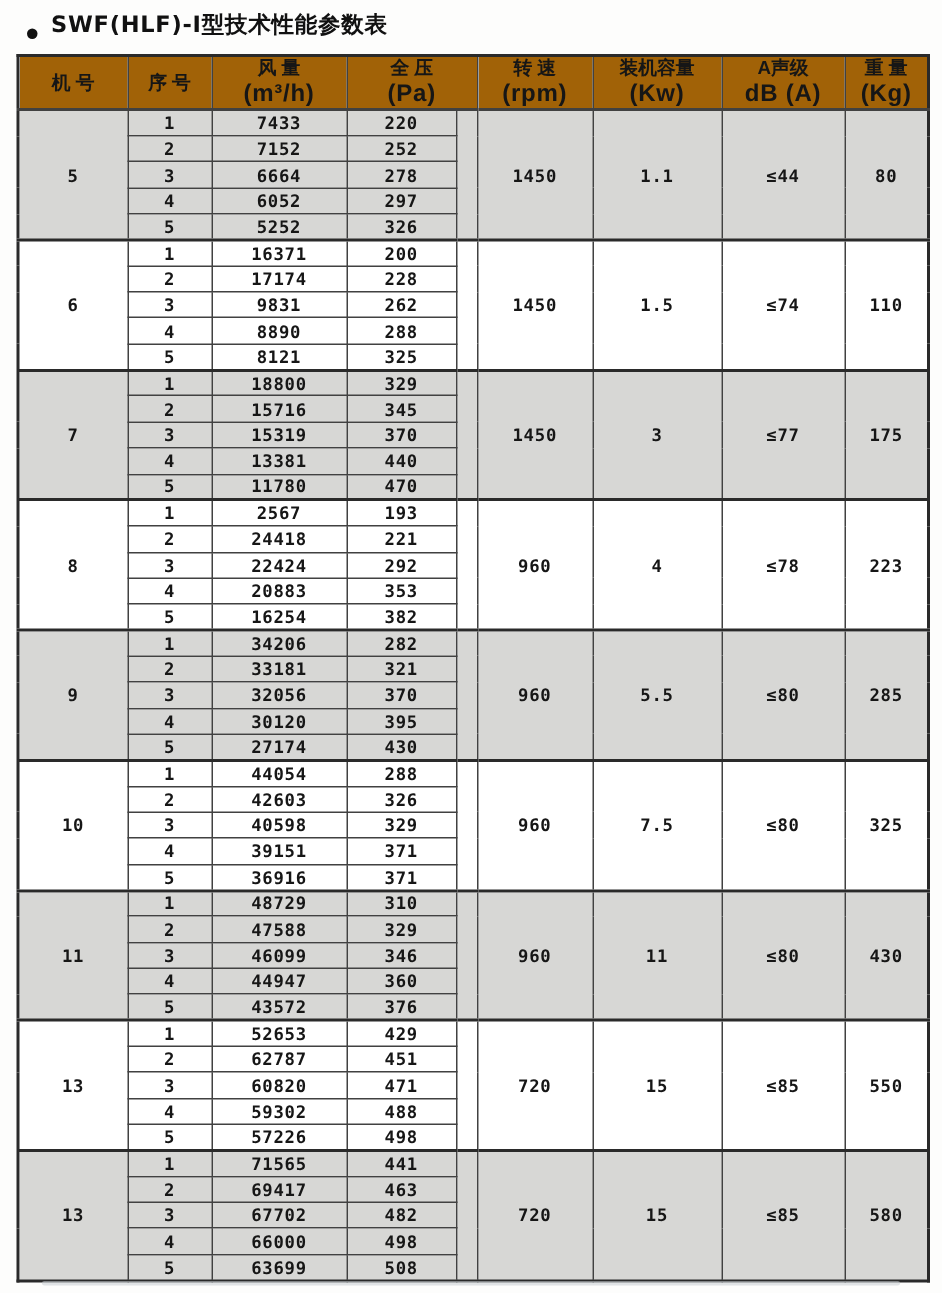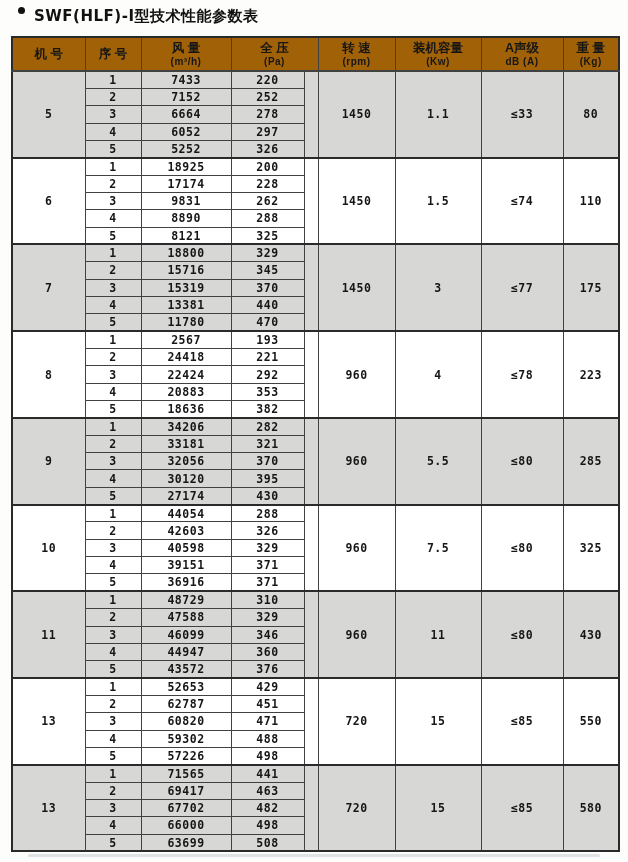--- a/index.html
+++ b/index.html
@@ -6,21 +6,21 @@
   body {
     width: 628px; height: 862px;
     background: #fdfdfc;
     position: relative;
     overflow: hidden;
     font-family: "DejaVu Sans", sans-serif;
     color: #161616;
   }
   .title-row {
     position: absolute; top: 7px; left: 18px;
-    display: flex; align-items: flex-start; gap: 9px;
+    display: flex; align-items: flex-end; gap: 9px;
     font-weight: bold; font-size: 15px; letter-spacing: 0.5px; color: #111;
     white-space: nowrap;
   }
   .bullet { width: 7px; height: 7px; border-radius: 50%; background: #111; flex: 0 0 auto; }
 
   table.spec {
     position: absolute; top: 36px; left: 11px;
     width: 607px;
     border-collapse: collapse; table-layout: fixed;
     border: 2px solid #2a2a2a;
@@ -31,21 +31,21 @@
     text-align: center; vertical-align: middle;
     overflow: hidden;
   }
   .spec thead tr { height: 34px; }
   .spec thead th {
     background: #a16207;
     font-weight: bold; font-size: 12.5px; line-height: 1.2;
     border-bottom-width: 2px;
     font-family: Liberation Sans, sans-serif;
   }
-  .spec thead th .sub { font-size: 10px; font-weight: bold; margin-top: 0px; letter-spacing: 0.5px; }
+  .spec thead th .sub { font-size: 16px; font-weight: bold; margin-top: 0px; letter-spacing: 0.5px; }
   .spec tbody tr { height: 17.35px; }
   .spec tbody td {
     font-family: "DejaVu Sans Mono", "DejaVu Sans", monospace;
     font-weight: bold; font-size: 11.5px; letter-spacing: 0.5px;
     background: #fff;
   }
   .spec tbody tr.shade td { background: #d7d7d5; }
   .spec tbody tr.group-start td { border-top: 2px solid #2a2a2a; }
   .c-spacer { border-left: 1px solid #414141; }
 
@@ -111,21 +111,21 @@
   </thead>
   <tbody>
       <tr class="shade group-start">
         <td rowspan="5">5</td>
         <td>1</td>
         <td>7433</td>
         <td>220</td>
         <td rowspan="5" class="c-spacer"></td>
         <td rowspan="5">1450</td>
         <td rowspan="5">1.1</td>
-        <td rowspan="5">≤33</td>
+        <td rowspan="5">≤44</td>
         <td rowspan="5">80</td>
       </tr>
       <tr class="shade">
         <td>2</td>
         <td>7152</td>
         <td>252</td>
       </tr>
       <tr class="shade">
         <td>3</td>
         <td>6664</td>
@@ -137,21 +137,21 @@
         <td>297</td>
       </tr>
       <tr class="shade">
         <td>5</td>
         <td>5252</td>
         <td>326</td>
       </tr>
       <tr class="group-start">
         <td rowspan="5">6</td>
         <td>1</td>
-        <td>18925</td>
+        <td>16371</td>
         <td>200</td>
         <td rowspan="5" class="c-spacer"></td>
         <td rowspan="5">1450</td>
         <td rowspan="5">1.5</td>
         <td rowspan="5">≤74</td>
         <td rowspan="5">110</td>
       </tr>
       <tr>
         <td>2</td>
         <td>17174</td>
@@ -224,21 +224,21 @@
         <td>22424</td>
         <td>292</td>
       </tr>
       <tr>
         <td>4</td>
         <td>20883</td>
         <td>353</td>
       </tr>
       <tr>
         <td>5</td>
-        <td>18636</td>
+        <td>16254</td>
         <td>382</td>
       </tr>
       <tr class="shade group-start">
         <td rowspan="5">9</td>
         <td>1</td>
         <td>34206</td>
         <td>282</td>
         <td rowspan="5" class="c-spacer"></td>
         <td rowspan="5">960</td>
         <td rowspan="5">5.5</td>

